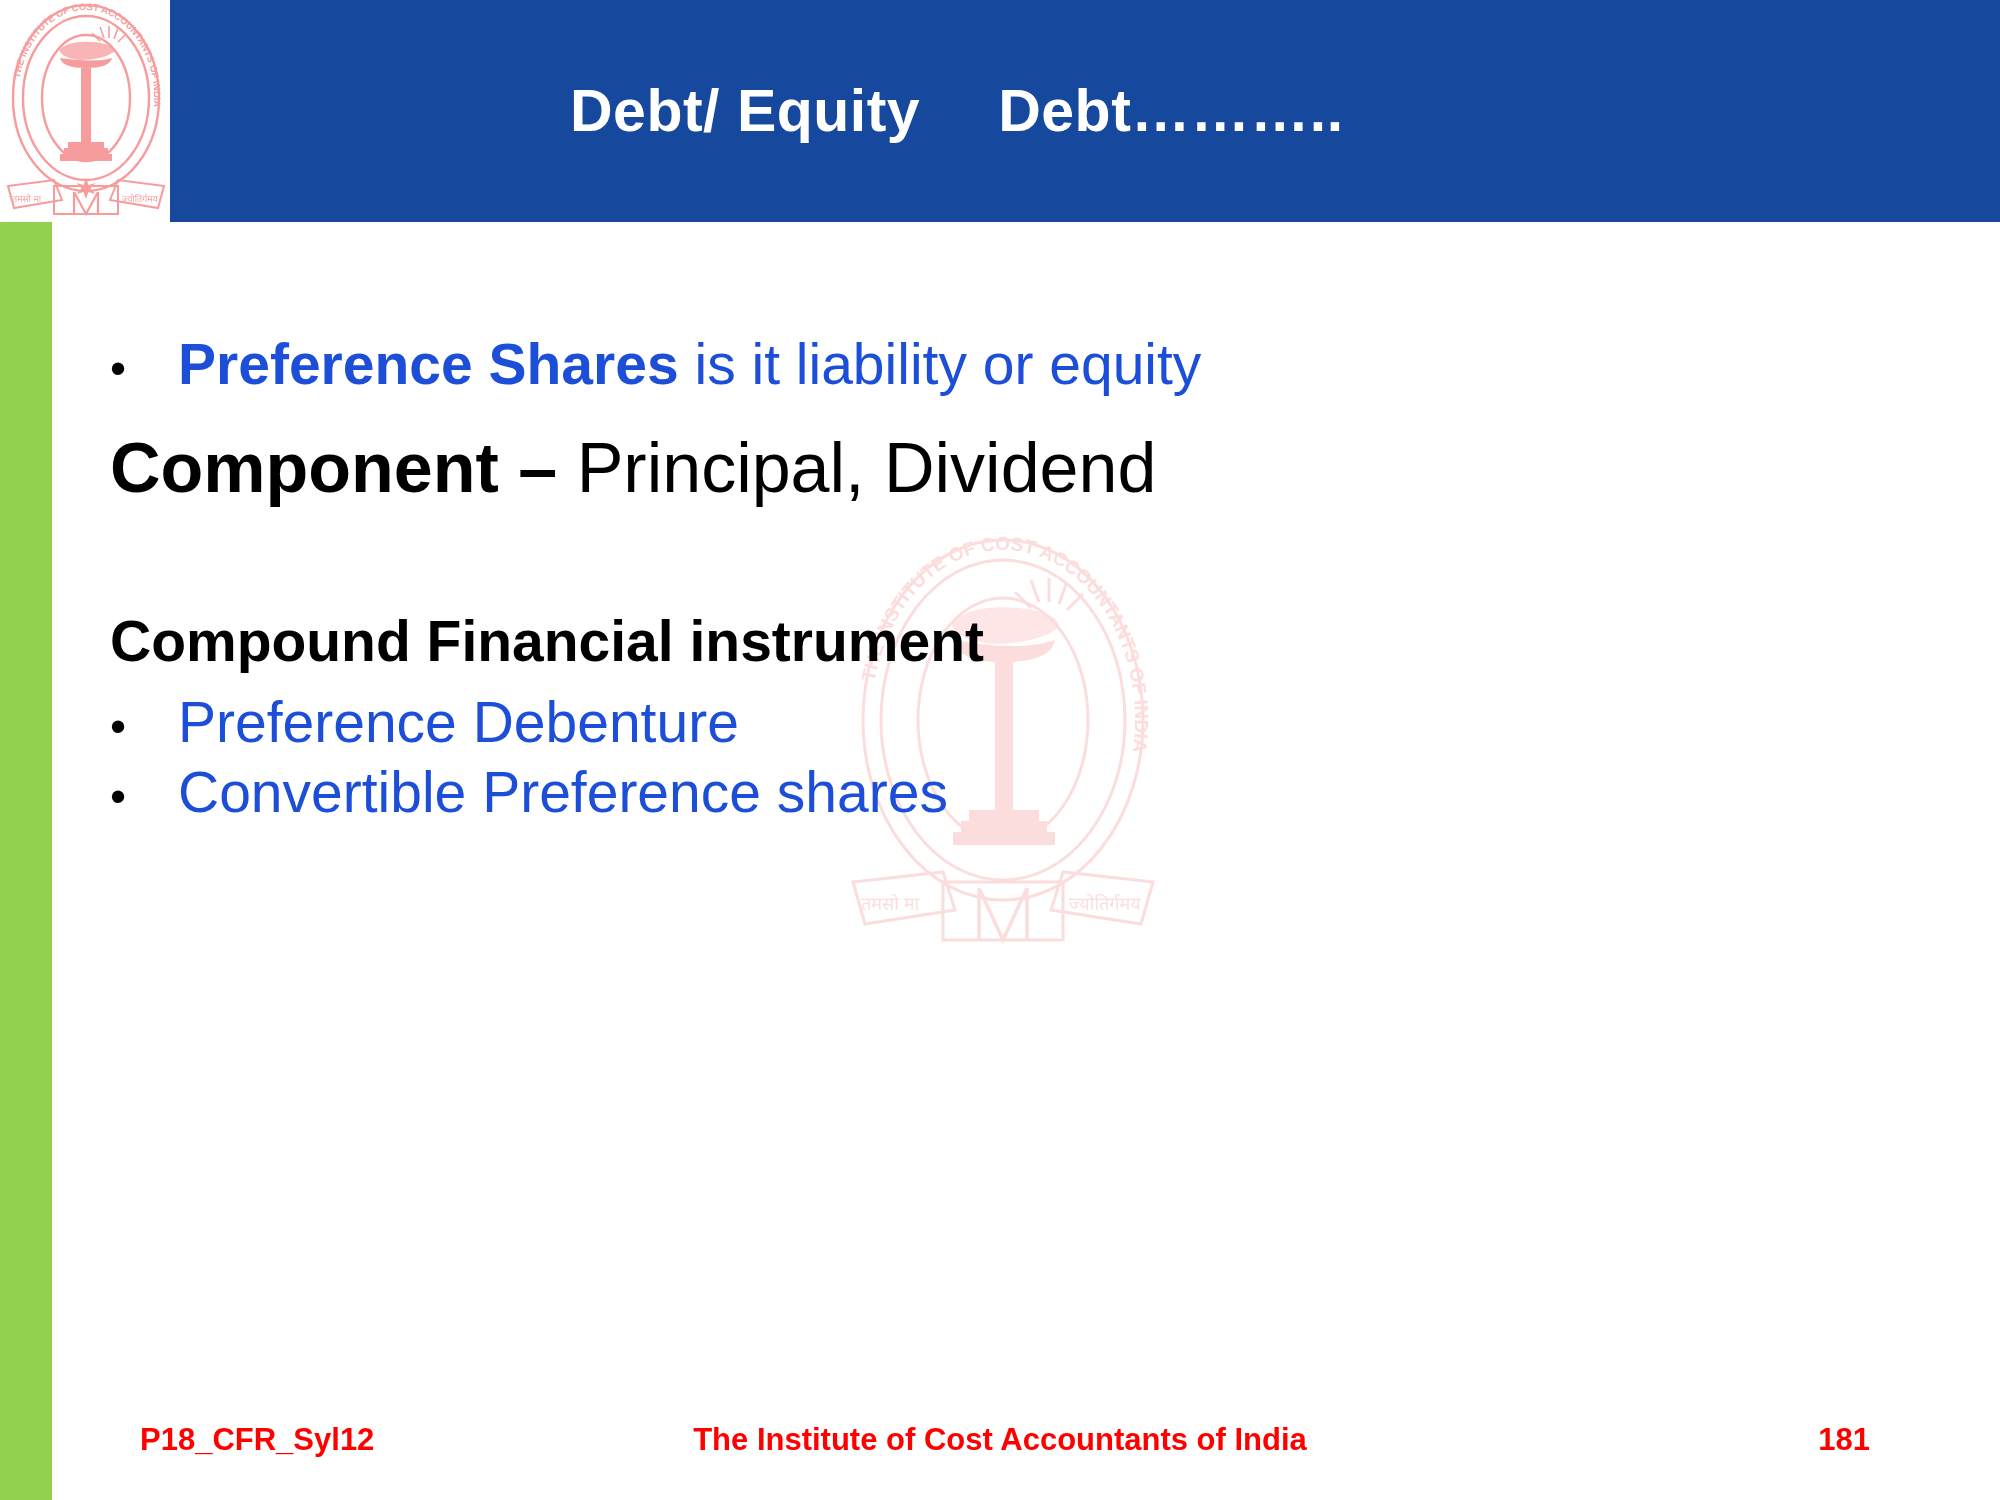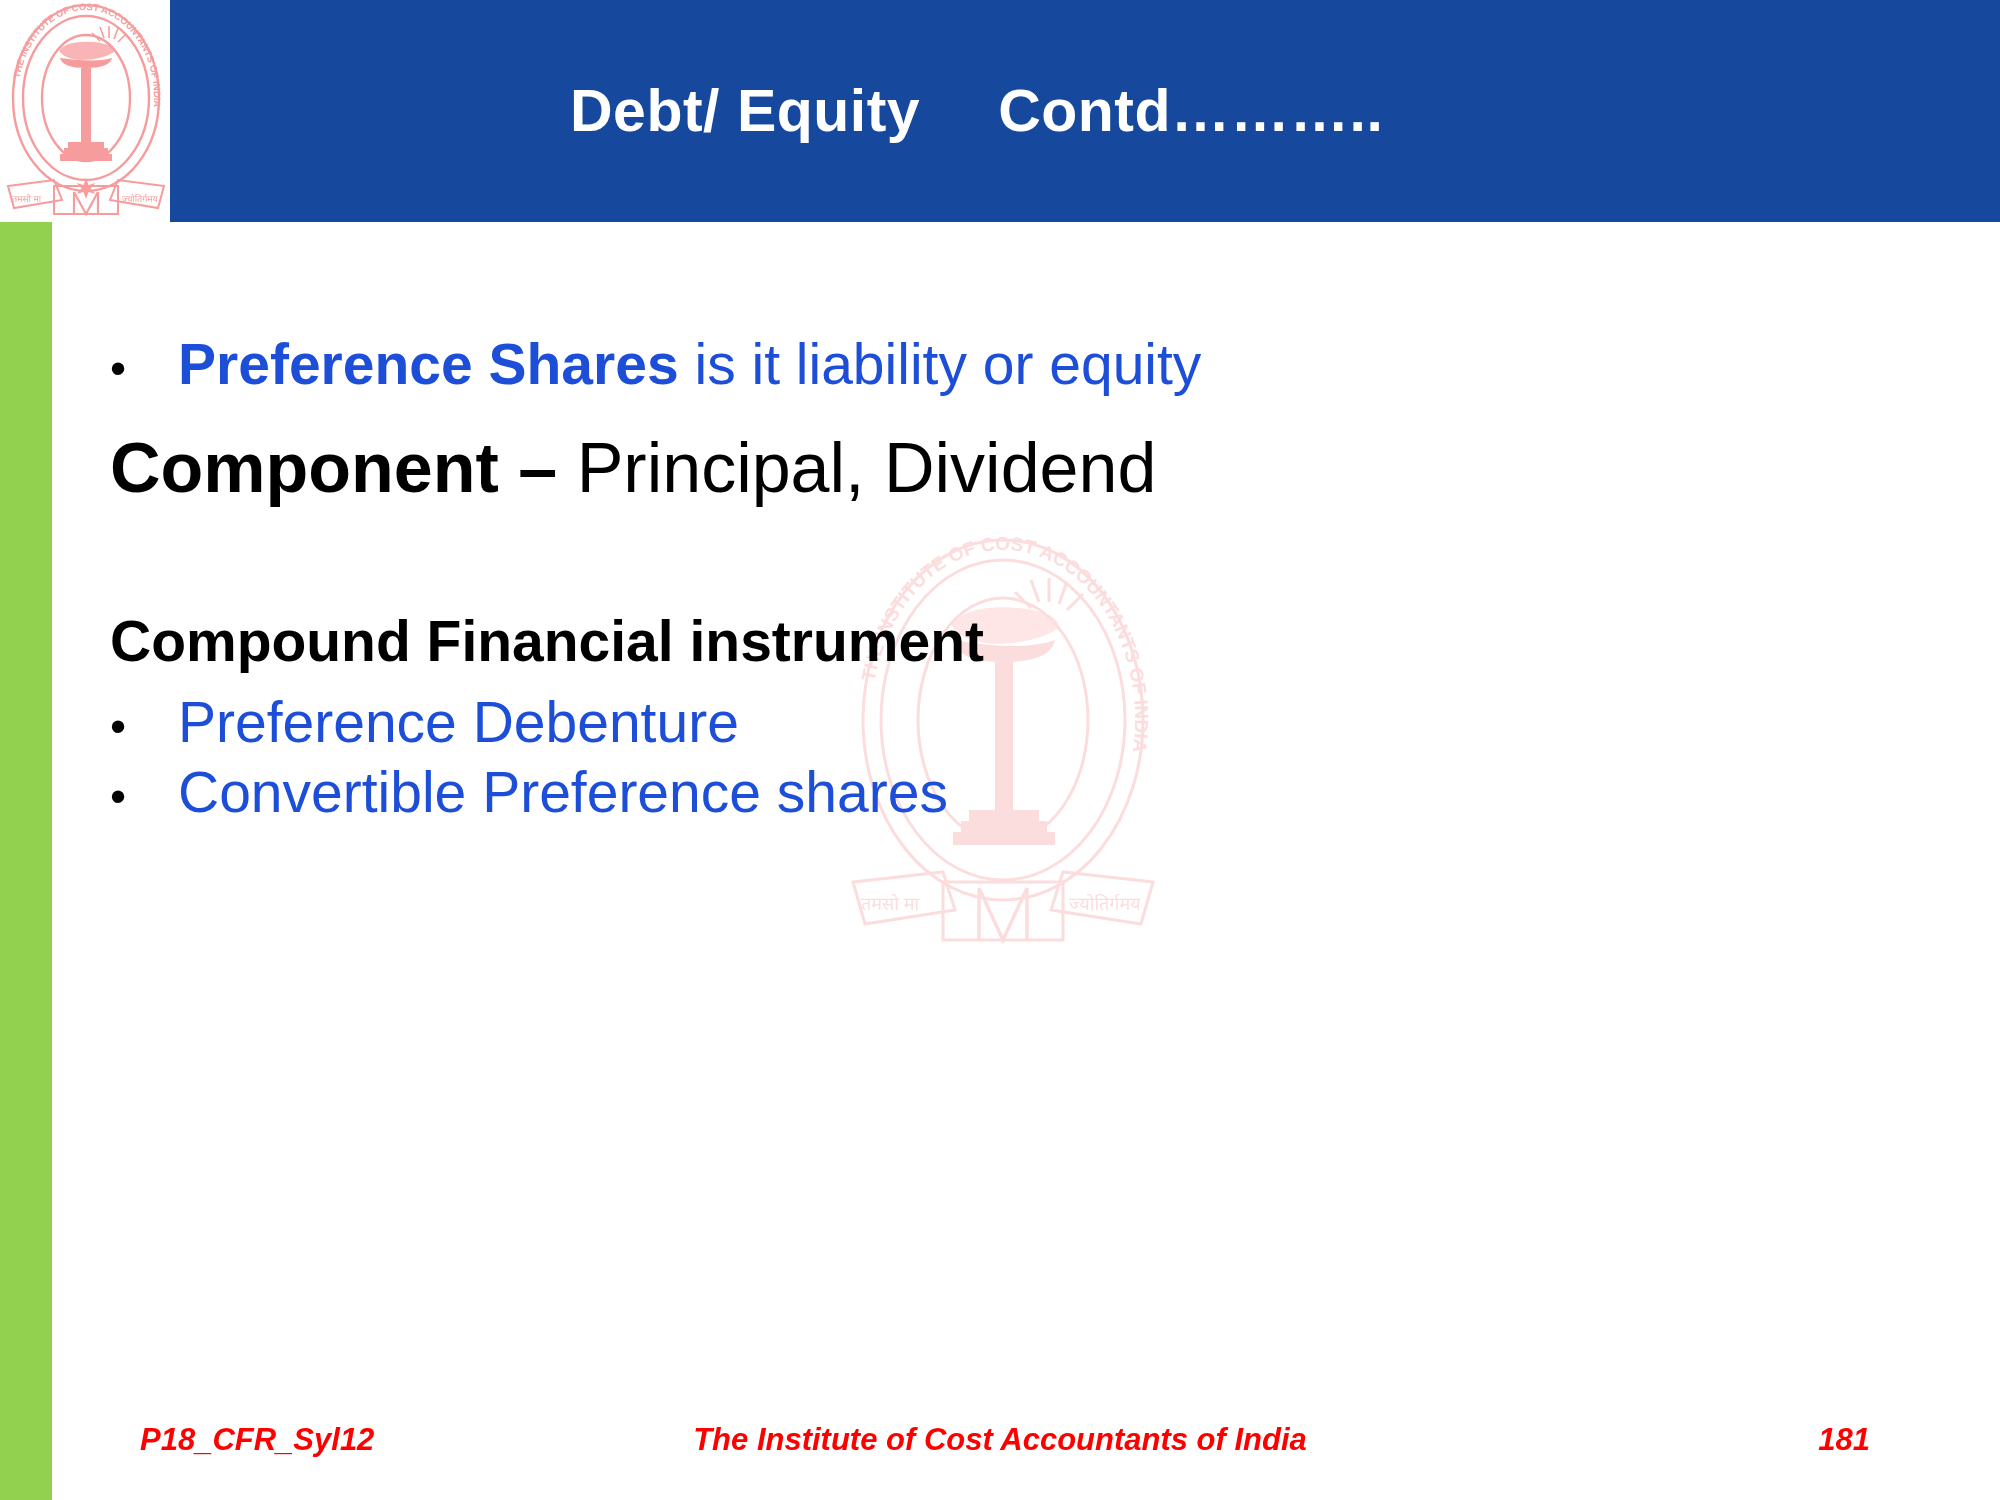--- a/index.html
+++ b/index.html
@@ -119,21 +119,20 @@
     white-space:nowrap;
     margin-bottom:12px;
   }
 
   
   .footer {
     position:absolute;
     left:0; bottom:0;
     width:2000px; height:96px;
     z-index:3;
-    font-style:italic;
   }
   .footer-left {
     position:absolute;
     left:140px; top:18px;
     color:#FF0000;
     font-size:31px;
     font-weight:bold;
     white-space:nowrap;
   }
   .footer-center {
@@ -156,21 +155,21 @@
   }
 </style>
 </head>
 <body>
 
 <div class="slide">
 
   <div class="header-bar"></div>
   <div class="header-title-wrap">
     <span class="header-title">Debt/ Equity</span>
-    <span class="header-contd">Contd………..</span>
+    <span class="header-contd">Debt………..</span>
   </div>
 
   <div class="corner-logo">
     <svg viewBox="0 0 168 222" xmlns="http://www.w3.org/2000/svg">
       <g fill="none" stroke="#F79C9C" stroke-width="2.4">
         <ellipse cx="84" cy="98" rx="73" ry="93"></ellipse>
         <ellipse cx="84" cy="98" rx="63" ry="82"></ellipse>
         <ellipse cx="84" cy="98" rx="44" ry="63"></ellipse>
       </g>
 

